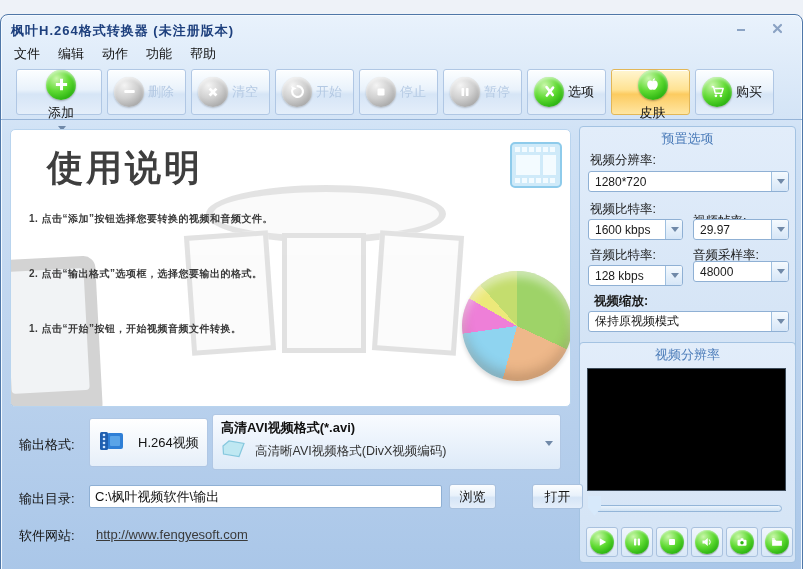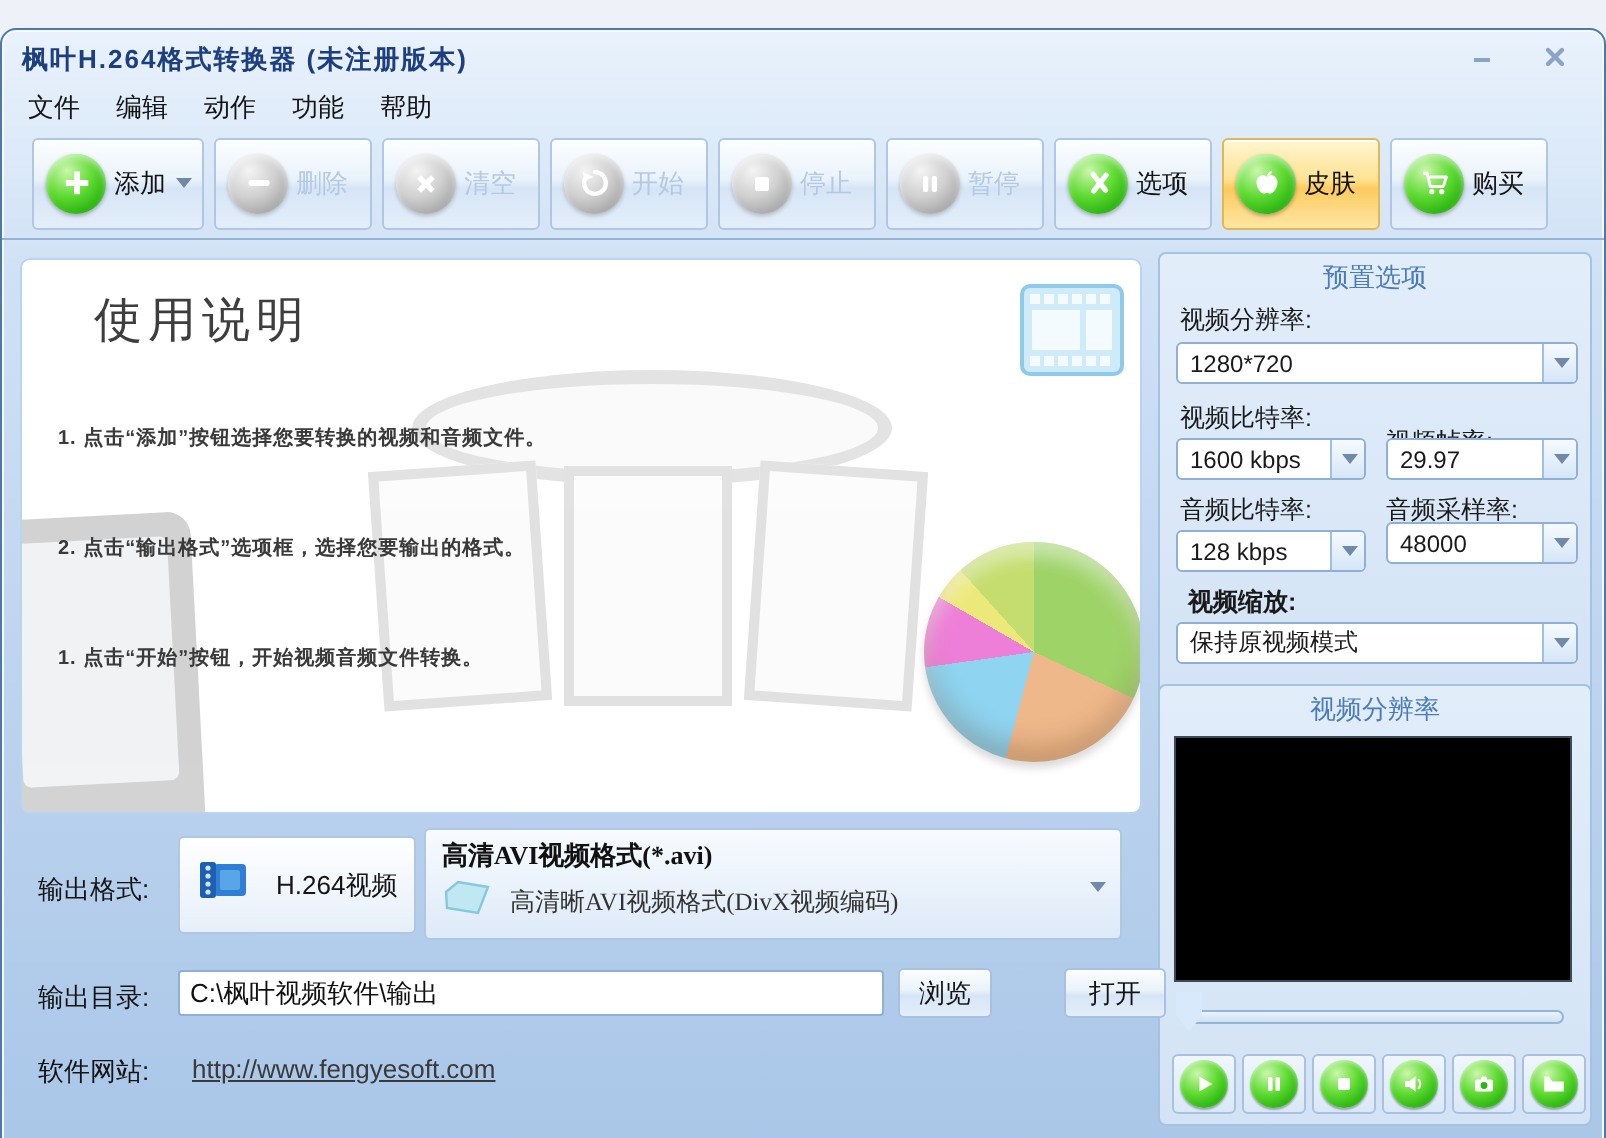--- a/index.html
+++ b/index.html
@@ -20,35 +20,35 @@
   
   .menubar{ display:flex; align-items:center; height:23px; padding:0 4px; }
   .menu-item{ font-size:13px; color:#141414; padding:2px 9px; border-radius:2px; }
   
   .toolbar{ display:flex; align-items:center; gap:5px; padding:4px 0 5px 15px; height:55px;
             border-bottom:1px solid #96b4d8; }
   .tbtn{ display:flex; align-items:center; gap:4px; width:79px; height:46px; padding:0 2px 0 6px;
          border:1px solid #b0c7e4; border-radius:3px;
          background:linear-gradient(180deg,#fcfeff,#e9f2fb 45%,#d6e5f6 55%,#e4eefa);
          box-shadow:inset 0 1px 0 #fff; cursor:pointer; }
-  .tbtn.wide{ width:86px; }
-  .tbtn.skin{ background:linear-gradient(180deg,#fff6d2,#ffe292 45%,#fccb60 55%,#ffe6a2); border-color:#e2b758; }
+  .tbtn.wide{ width:86px;flex-direction:column; }
+  .tbtn.skin{ background:linear-gradient(180deg,#fff6d2,#ffe292 45%,#fccb60 55%,#ffe6a2); border-color:#e2b758;flex-direction:column; }
   .tlabel{ font-size:13px; color:#141414; white-space:nowrap; }
   .tbtn.disabled .tlabel{ color:#b4c9e3; }
   .ticon{ width:30px; height:30px; border-radius:50%; flex:none; display:flex; align-items:center; justify-content:center; }
   .ticon.green{ background:radial-gradient(circle at 35% 28%,#caf7ab,#5eda31 45%,#2db512 75%,#1d9407);
                 box-shadow:inset 0 2px 3px rgba(255,255,255,.55), 0 1px 2px rgba(0,0,0,.3); }
   .ticon.gray{ background:radial-gradient(circle at 35% 28%,#f4f4f4,#d0d0d0 45%,#a6a6a6 80%);
                box-shadow:inset 0 2px 3px rgba(255,255,255,.6), 0 1px 2px rgba(0,0,0,.2); }
   .caret{ width:0; height:0; border-left:4px solid transparent; border-right:4px solid transparent;
           border-top:5px solid #7089a8; margin-left:1px; }
   
   .content{ position:absolute; left:9px; top:114px; width:561px; height:278px;
             background:#fff; border:1px solid #b9d4ee; border-radius:5px; overflow:hidden; }
-  .h-usage{ position:absolute; left:36px; top:14px; font-size:24px; font-weight:normal; color:#3e3e3e; letter-spacing:3px; }
+  .h-usage{ position:absolute; left:36px; top:14px; font-size:36px; font-weight:bold; color:#3e3e3e; letter-spacing:3px; }
   .step{ position:absolute; left:18px; font-size:10px; font-weight:bold; color:#3a3a3a; letter-spacing:.5px; white-space:nowrap; }
   .step1{ top:82px; } .step2{ top:137px; } .step3{ top:192px; }
   .film-icon{ position:absolute; right:8px; top:12px; }
   .wm-reel{ position:absolute; left:165px; top:55px; width:300px; height:210px; opacity:.16; pointer-events:none; }
   .wm-ellipse{ position:absolute; left:30px; top:0; width:240px; height:58px; border:7px solid #555; border-radius:50%; background:#ddd; }
   .wm-frame{ position:absolute; top:48px; width:84px; height:120px; border:5px solid #4a4a4a; background:#e8e8e8; }
   .wm-f1{ left:12px; transform:rotate(-4deg);} .wm-f2{ left:106px;} .wm-f3{ left:200px; transform:rotate(4deg);}
   .wm-tablet{ position:absolute; left:-14px; top:128px; width:102px; height:160px; background:#6e6e6e; opacity:.3;
               border-radius:12px; transform:rotate(-3deg); pointer-events:none; }
   .wm-tablet::after{ content:""; position:absolute; left:12px; top:12px; right:12px; bottom:26px; background:#cfd6dc; border-radius:4px; }
@@ -81,21 +81,21 @@
   .pcircle{ width:24px; height:24px; border-radius:50%; display:flex; align-items:center; justify-content:center;
             background:radial-gradient(circle at 35% 28%,#caf7ab,#5eda31 45%,#2db512 75%,#1d9407);
             box-shadow:inset 0 1px 2px rgba(255,255,255,.55), 0 1px 1px rgba(0,0,0,.3); }
   
   .blabel{ position:absolute; font-size:13px; color:#141414; white-space:nowrap; }
   .h264dd{ position:absolute; left:88px; top:403px; width:119px; height:49px; display:flex; align-items:center; gap:14px;
            padding:0 4px 0 8px; border:1px solid #b0c7e4; border-radius:3px;
            background:linear-gradient(180deg,#ffffff,#e6eff9); cursor:pointer; }
   .h264dd .tlabel{ flex:1; }
   .profile{ position:absolute; left:211px; top:399px; width:349px; height:56px; border:1px solid #b0c7e4; border-radius:3px;
-            background:linear-gradient(180deg,#f8fbff,#ddeaf8); padding:4px 20px 0 8px; cursor:pointer;font-family:Liberation Serif, serif; }
+            background:linear-gradient(180deg,#f8fbff,#ddeaf8); padding:4px 20px 0 8px; cursor:pointer; }
   .profile-title{ font-size:13px; font-weight:bold; color:#111; }
   .profile-sub{ display:flex; align-items:center; gap:8px; margin-top:1px; }
   .profile-desc{ font-size:12.5px; color:#333; }
   .profile .caret{ position:absolute; right:7px; top:26px; }
   .dirinput{ position:absolute; left:88px; top:470px; width:353px; height:23px; border:1px solid #8fb0d4; border-radius:2px;
              padding:0 5px; font-size:13px; color:#111; font-family:"Liberation Sans","DejaVu Sans",sans-serif; background:#fff; }
   .smallbtn{ position:absolute; top:469px; height:25px; border:1px solid #a9c1de; border-radius:3px; font-size:13px; color:#141414;
              background:linear-gradient(180deg,#fbfdff,#e9f2fb 45%,#d6e5f6 55%,#e4eefa); cursor:pointer;
              font-family:"Liberation Sans","DejaVu Sans",sans-serif; }
   .browse{ left:448px; width:47px; } .open{ left:531px; width:51px;font-family:Liberation Mono, monospace; }

